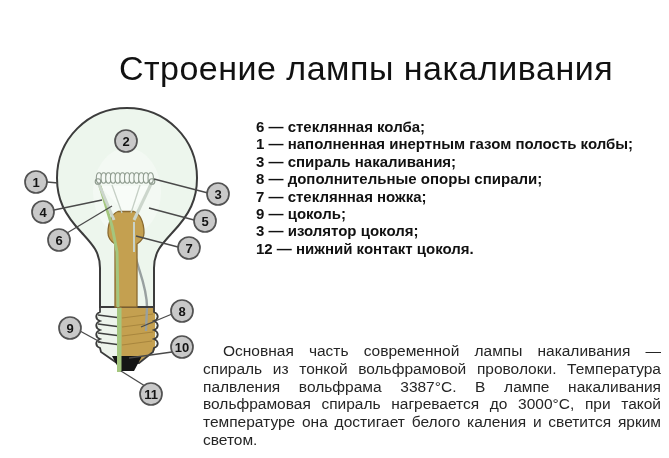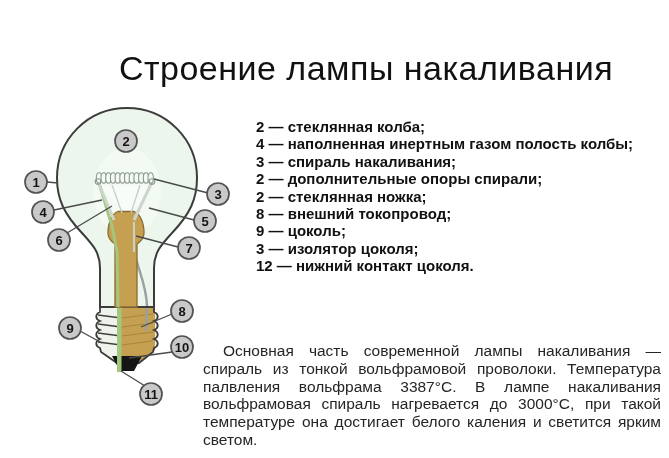--- a/index.html
+++ b/index.html
@@ -155,26 +155,25 @@
         <text class="callout-num" x="182" y="351.6" text-anchor="middle">10</text>
       </g>
       <g>
         <circle cx="151" cy="394" r="11" stroke="#525252" stroke-width="1.7" fill="#c9c9c9"></circle>
         <text class="callout-num" x="151" y="398.6" text-anchor="middle">11</text>
       </g>
     </svg>
   </div>
 
   <div class="legend">
-    <div class="legend-line">2 — стеклянная колба;</div>
-    <div class="legend-line">4 — наполненная инертным газом полость колбы;</div>
+    <div class="legend-line">6 — стеклянная колба;</div>
+    <div class="legend-line">1 — наполненная инертным газом полость колбы;</div>
     <div class="legend-line">3 — спираль накаливания;</div>
-    <div class="legend-line">2 — дополнительные опоры спирали;</div>
-    <div class="legend-line">2 — стеклянная ножка;</div>
-    <div class="legend-line">8 — внешний токопровод;</div>
+    <div class="legend-line">8 — дополнительные опоры спирали;</div>
+    <div class="legend-line">7 — стеклянная ножка;</div>
     <div class="legend-line">9 — цоколь;</div>
     <div class="legend-line">3 — изолятор цоколя;</div>
     <div class="legend-line">12 — нижний контакт цоколя.</div>
   </div>
 
   <p class="description">Основная часть современной лампы накаливания — спираль из тонкой вольфрамовой проволоки. Температура палвления вольфрама 3387°C. В лампе накаливания вольфрамовая спираль нагревается до 3000°C, при такой температуре она достигает белого каления и светится ярким светом.</p>
 
 </div>
 
 </body></html>

